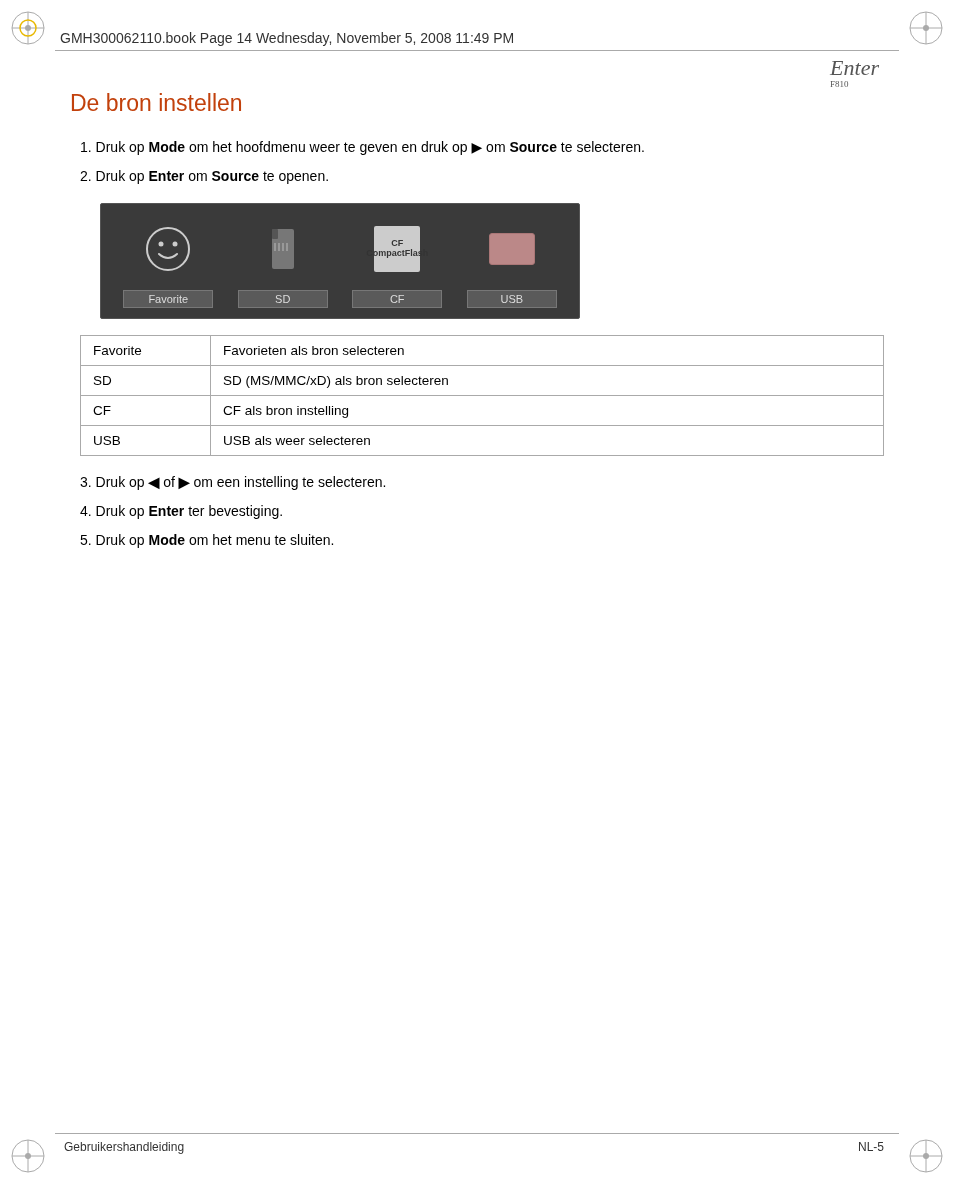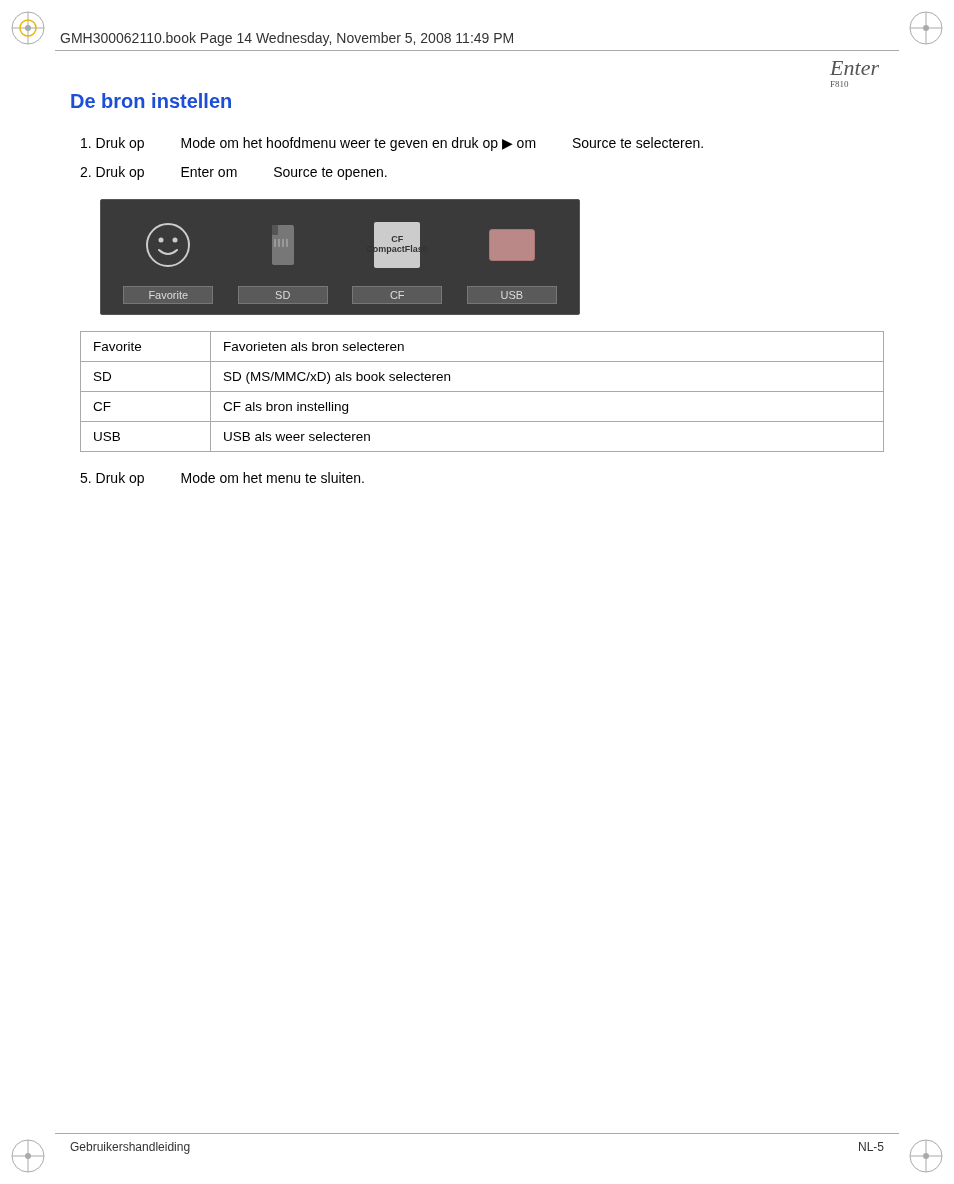--- a/index.html
+++ b/index.html
@@ -72,24 +72,24 @@
 
     
     .content {
       position: absolute;
       top: 90px;
       left: 70px;
       right: 70px;
     }
 
     h1.page-title {
-      font-size: 20px;
-      font-weight: bold;
+      font-size: 23px;
+      font-weight: normal;
       margin-bottom: 20px;
-      color: #1d4ed8;
+      color: #c2410c;
     }
 
     .instructions {
       margin-left: 10px;
     }
 
     .step {
       margin-bottom: 8px;
       line-height: 1.5;
     }
@@ -143,33 +143,33 @@
       border: 1px solid #aaa;
       padding: 7px 12px;
       vertical-align: top;
     }
     .source-table td:first-child {
       width: 130px;
       font-weight: normal;
     }
 
     
-    .step b { font-weight: normal; margin-left: 32px; }
+    .step b { font-weight: bold; }
 
     
     .bottom-rule {
       position: absolute;
       bottom: 50px;
       left: 55px; right: 55px;
       border-top: 1px solid #aaa;
     }
     .bottom-footer {
       position: absolute;
       bottom: 30px;
-      left: 70px; right: 70px;
+      left: 64px; right: 70px;
       display: flex;
       justify-content: space-between;
       font-size: 12px;
       color: #333;
     }
 
     
     .smiley-svg {
       width: 46px;
       height: 46px;
@@ -323,34 +323,46 @@
     </div>
 
     <table class="source-table">
       <tbody>
         <tr>
           <td>Favorite</td>
           <td>Favorieten als bron selecteren</td>
         </tr>
         <tr>
           <td>SD</td>
-          <td>SD (MS/MMC/xD) als book selecteren</td>
+          <td>SD (MS/MMC/xD) als bron selecteren</td>
         </tr>
         <tr>
           <td>CF</td>
           <td>CF als bron instelling</td>
         </tr>
         <tr>
           <td>USB</td>
           <td>USB als weer selecteren</td>
         </tr>
       </tbody>
     </table>
 
-
+    <div class="step">
+      <span>3.</span>
+      <span>
+        Druk op <b>◀</b> of <b>▶</b> om een instelling te selecteren.
+      </span>
+    </div>
+
+    <div class="step">
+      <span>4.</span>
+      <span>
+        Druk op <b>Enter</b> ter bevestiging.
+      </span>
+    </div>
 
 
     <div class="step">
       <span>5.</span>
       <span>
         Druk op <b>Mode</b> om het menu te sluiten.
       </span>
     </div>
   </div>
 </div>

